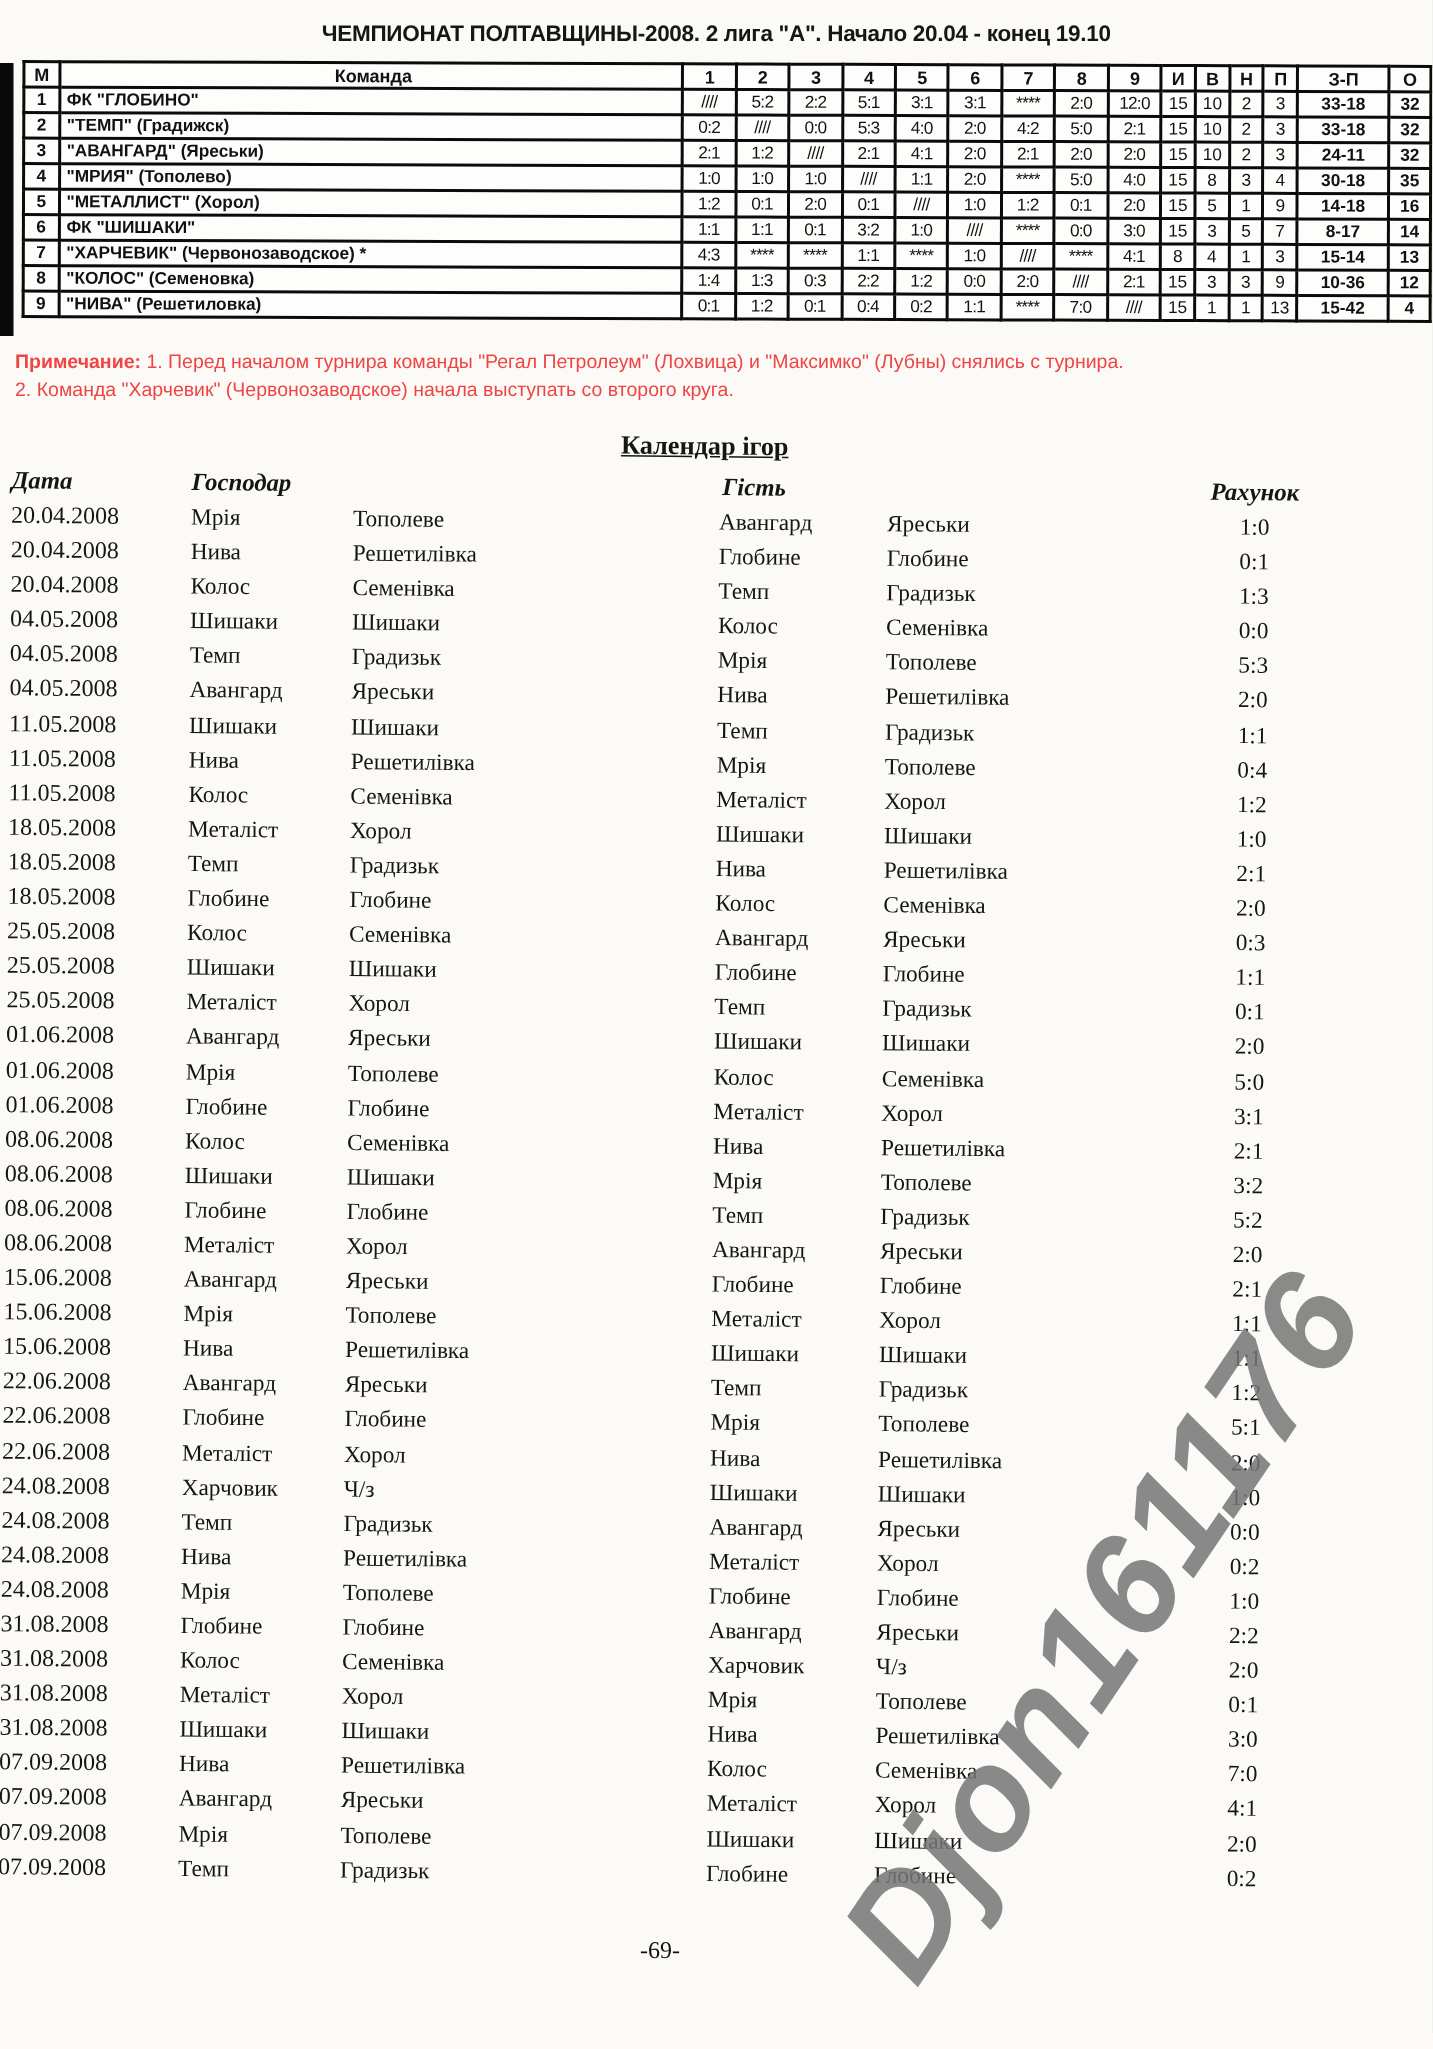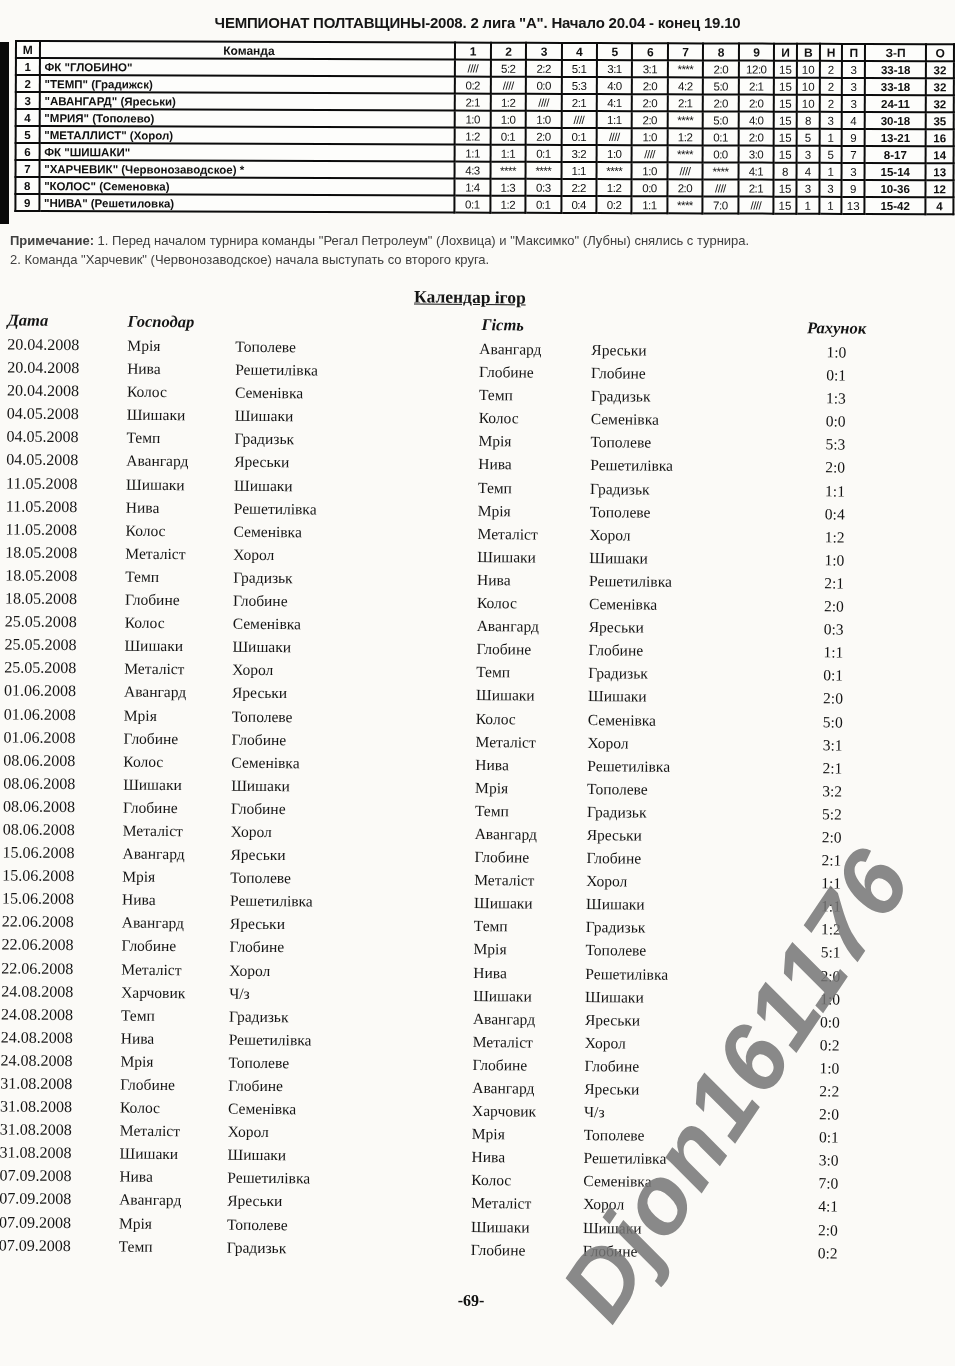--- a/index.html
+++ b/index.html
@@ -26,21 +26,21 @@
   }
   table.standings th{font-weight:bold;font-size:12px;}
   .c-pos{width:20px;font-weight:bold;font-size:12px;}
   .c-team{width:416px;text-align:left !important;padding-left:4px !important;font-weight:bold;font-size:12px;}
   th.c-team{text-align:center !important;}
   .c-sc{width:32px;font-weight:normal;letter-spacing:-0.5px;}
   .c-st{width:19px;font-weight:normal;font-size:12px;}
   .c-zp{width:58px;font-weight:bold;font-size:12px;}
   .c-o{width:24px;font-weight:bold;font-size:12px;}
   
-  .notes{position:absolute;top:231px;left:10px;right:6px;font-size:13px;color:#404040;line-height:19px;}
+  .notes{position:absolute;top:231px;left:10px;right:6px;font-size:13px;color:#ef4444;line-height:19px;}
   .note-label{font-weight:bold;}
   
   .calendar{
     position:absolute;top:283px;left:0;width:940px;
     font-family:"Liberation Serif",serif;color:#151515;
     transform:rotate(0.55deg);transform-origin:60px 0;
   }
   .cal-heading{width:100%;text-align:center;font-weight:bold;font-size:17.5px;text-decoration:underline;}
   .cal-header-row{display:flex;margin-top:7px;font-style:italic;font-weight:bold;font-size:16.5px;}
   .ch-date{width:120px;padding-left:8px;box-sizing:border-box;}
@@ -50,21 +50,21 @@
   .cal-rows{margin-top:5px;}
   .cal-row{display:flex;height:23.1px;align-items:baseline;font-size:15.5px;white-space:nowrap;}
   .cd{width:120px;padding-left:8px;box-sizing:border-box;font-size:16px;}
   .cht{width:116px;padding-left:8px;box-sizing:border-box;}
   .chn{width:244px;box-sizing:border-box;}
   .cgt{width:112px;box-sizing:border-box;}
   .cgn{width:180px;box-sizing:border-box;}
   .cs{width:130px;text-align:center;}
   
   .page-number{position:absolute;top:1292px;left:0;width:880px;text-align:center;
-    font-family:"Liberation Serif",serif;font-weight:bold;font-size:16px;margin-left:31px;}
+    font-family:"Liberation Serif",serif;font-weight:normal;font-size:16px;}
   
   .watermark{
     position:absolute;left:630px;top:1230px;z-index:5;
     transform:rotate(-56deg);transform-origin:0 100%;
     font-family:"Liberation Sans",sans-serif;font-weight:bold;font-style:italic;
     font-size:95px;letter-spacing:2px;color:#767676;opacity:0.85;white-space:nowrap;
   }
 </style>
 </head>
 <body>
@@ -183,21 +183,21 @@
           <td class="c-sc">0:1</td>
           <td class="c-sc">////</td>
           <td class="c-sc">1:0</td>
           <td class="c-sc">1:2</td>
           <td class="c-sc">0:1</td>
           <td class="c-sc">2:0</td>
           <td class="c-st">15</td>
           <td class="c-st">5</td>
           <td class="c-st">1</td>
           <td class="c-st">9</td>
-          <td class="c-zp">13-21</td>
+          <td class="c-zp">14-18</td>
           <td class="c-o">16</td>
         </tr>
         <tr>
           <td class="c-pos">6</td>
           <td class="c-team">ФК "ШИШАКИ"</td>
           <td class="c-sc">1:1</td>
           <td class="c-sc">1:1</td>
           <td class="c-sc">0:1</td>
           <td class="c-sc">3:2</td>
           <td class="c-sc">1:0</td>

